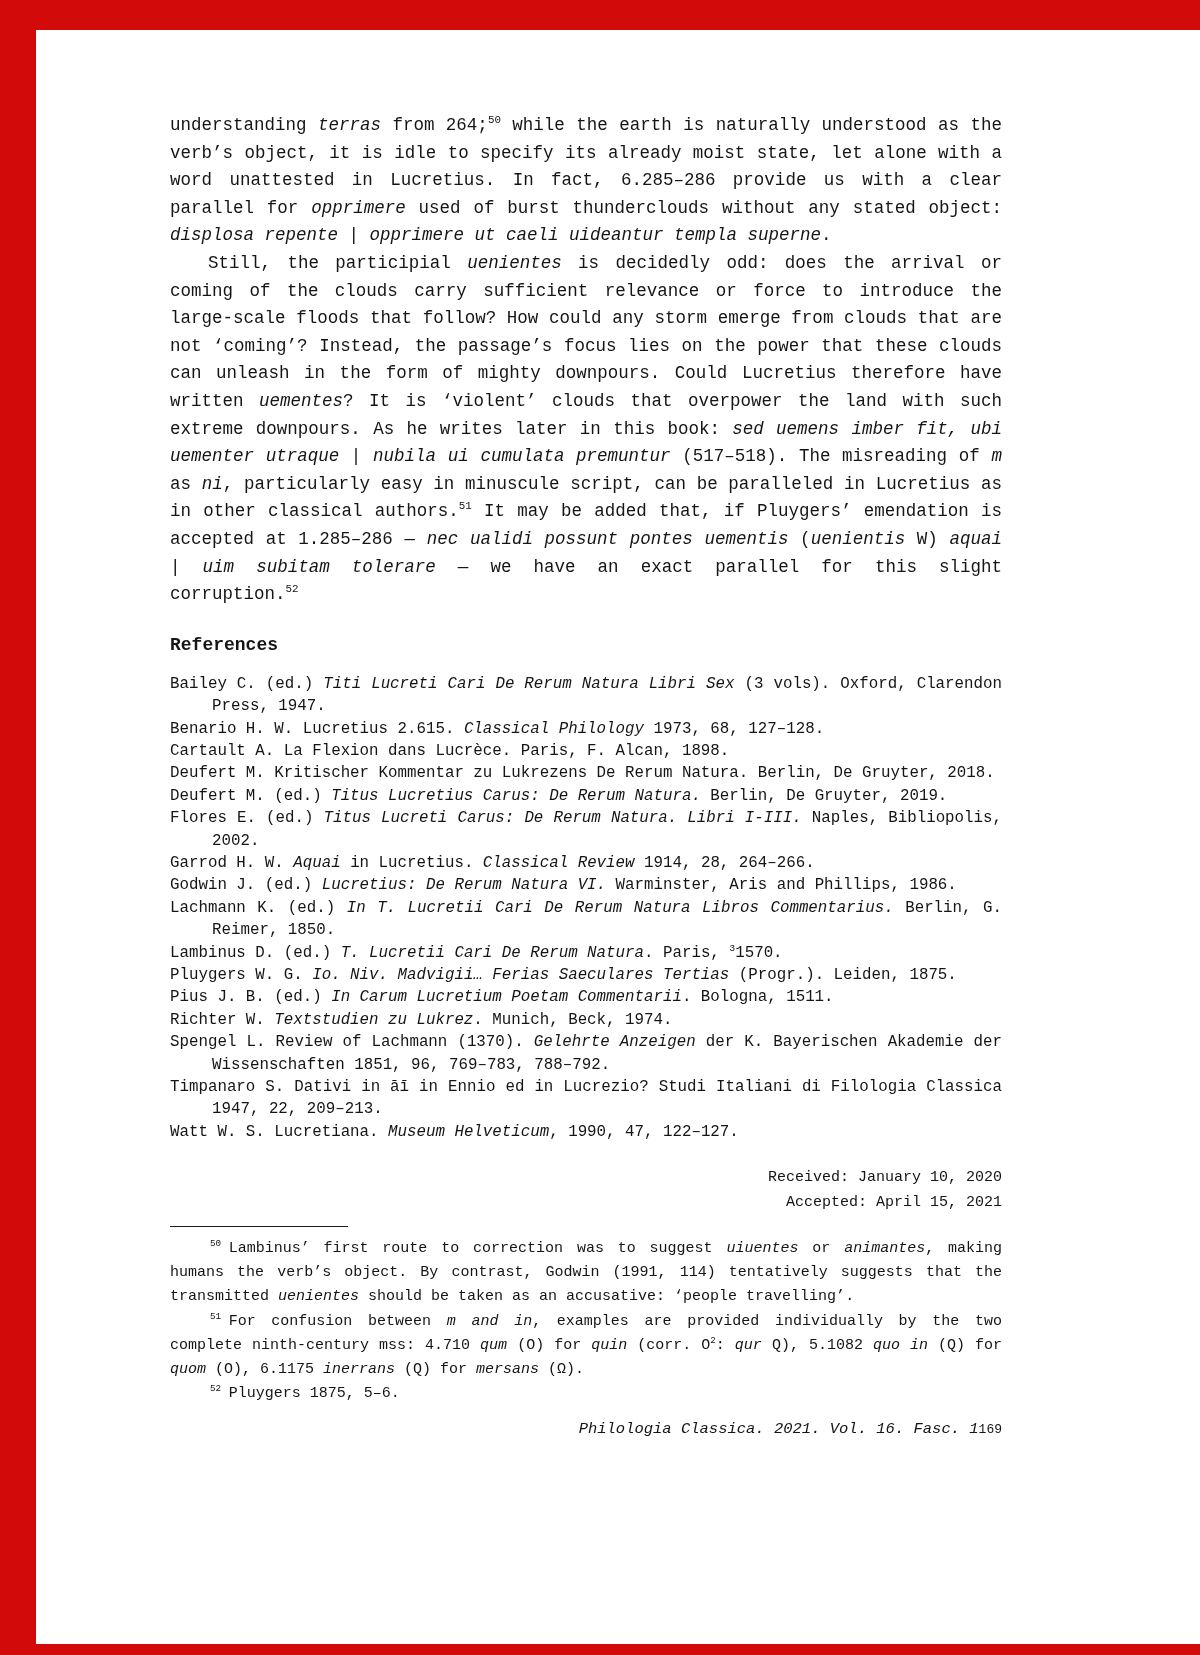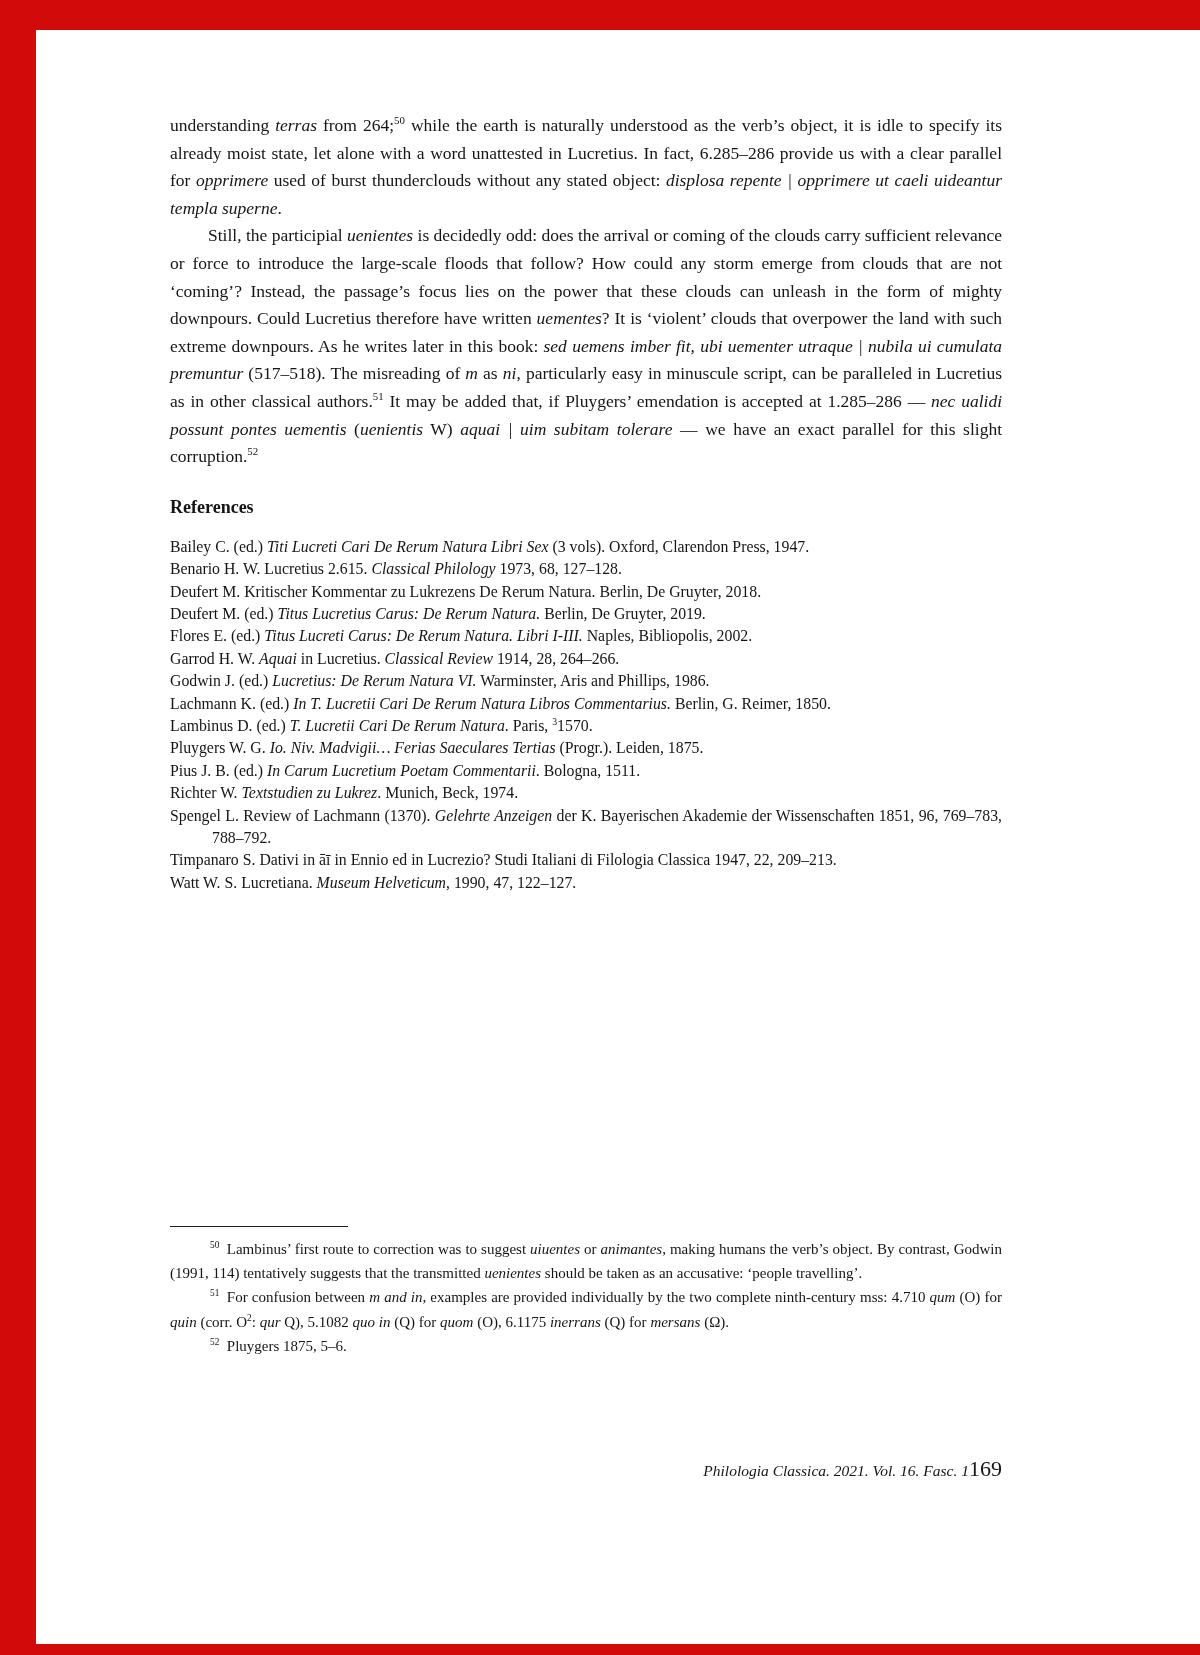--- a/index.html
+++ b/index.html
@@ -1,20 +1,20 @@
 <!DOCTYPE html>
 <html><head>
 <meta charset="utf-8">
 <style>
   * { margin:0; padding:0; box-sizing:border-box; }
   html,body { background:#ffffff; }
   .page {
     position:relative; width:1200px; height:1655px; margin:0 auto;
     background:#ffffff; overflow:hidden;
-    font-family:Liberation Serif, serif; color:#151515;
+    font-family:Liberation Mono, monospace; color:#151515;
     --accent:#d20a0a;
   }
   .bar-top    { position:absolute; top:0; left:0; width:100%; height:30px; background:var(--accent); }
   .bar-left   { position:absolute; top:0; left:0; width:36px; height:100%; background:var(--accent); }
   .bar-bottom { position:absolute; bottom:0; left:0; width:100%; height:11px; background:var(--accent); }
 
   .content { position:absolute; left:170px; top:112px; width:832px; }
 
   .para { font-size:17.5px; line-height:27.6px; text-align:justify; }
   .para.indent { text-indent:38px; }
@@ -29,21 +29,21 @@
 
   .footnotes { position:absolute; left:170px; top:1226px; width:832px; }
   .fn-rule { width:178px; border-top:1.6px solid #1c1c1c; margin-bottom:10px; }
   .footnotes .fn { font-size:15px; line-height:24.2px; text-indent:40px; text-align:justify; }
 
   .footer {
     position:absolute; left:170px; top:1420px; width:832px;
     display:flex; justify-content:flex-end; align-items:baseline;
   }
   .footer-journal { font-style:italic; font-size:15.5px; }
-  .footer-page { font-size:22px;margin-top:36px; }
+  .footer-page { font-size:13px; }
 
   sup { font-size:0.62em; vertical-align:super; line-height:0; }
   .it { font-style:italic; }
 </style>
 </head>
 <body>
 
 <div class="page" style="--accent: #d20a0a;">
   <div class="bar-top"></div>
   <div class="bar-left"></div>
@@ -51,35 +51,40 @@
 
   <div class="content">
     <p class="para"><span>understanding </span><span class="it">terras</span><span> from 264;</span><sup>50</sup><span> while the earth is naturally understood as the verb’s object, it is idle to specify its already moist state, let alone with a word unattested in Lucretius. In fact, 6.285–286 provide us with a clear parallel for </span><span class="it">opprimere</span><span> used of burst thunderclouds without any stated object: </span><span class="it">displosa repente | opprimere ut caeli uideantur templa superne</span><span>.</span></p>
     <p class="para indent"><span>Still, the participial </span><span class="it">uenientes</span><span> is decidedly odd: does the arrival or coming of the clouds carry sufficient relevance or force to introduce the large-scale floods that follow? How could any storm emerge from clouds that are not ‘coming’? Instead, the passage’s focus lies on the power that these clouds can unleash in the form of mighty downpours. Could Lucretius therefore have written </span><span class="it">uementes</span><span>? It is ‘violent’ clouds that overpower the land with such extreme downpours. As he writes later in this book: </span><span class="it">sed uemens imber fit, ubi uementer utraque | nubila ui cumulata premuntur</span><span> (517–518). The misreading of </span><span class="it">m</span><span> as </span><span class="it">ni</span><span>, particularly easy in minuscule script, can be paralleled in Lucretius as in other classical authors.</span><sup>51</sup><span> It may be added that, if Pluygers’ emendation is accepted at 1.285–286 — </span><span class="it">nec ualidi possunt pontes uementis</span><span> (</span><span class="it">uenientis</span><span> W) </span><span class="it">aquai | uim subitam tolerare</span><span> — we have an exact parallel for this slight corruption.</span><sup>52</sup></p>
 
     <h2 class="refs-heading">References</h2>
 
     <div class="refs-list">
         <p class="ref"><span>Bailey C. (ed.) </span><span class="it">Titi Lucreti Cari De Rerum Natura Libri Sex</span><span> (3 vols). Oxford, Clarendon Press, 1947.</span></p>
         <p class="ref"><span>Benario H. W. Lucretius 2.615. </span><span class="it">Classical Philology</span><span> 1973, 68, 127–128.</span></p>
+        <p class="ref"><span>Cartault A. La Flexion dans Lucrèce. Paris, F. Alcan, 1898.</span></p>
         <p class="ref"><span>Deufert M. Kritischer Kommentar zu Lukrezens De Rerum Natura. Berlin, De Gruyter, 2018.</span></p>
         <p class="ref"><span>Deufert M. (ed.) </span><span class="it">Titus Lucretius Carus: De Rerum Natura.</span><span> Berlin, De Gruyter, 2019.</span></p>
         <p class="ref"><span>Flores E. (ed.) </span><span class="it">Titus Lucreti Carus: De Rerum Natura. Libri I-III.</span><span> Naples, Bibliopolis, 2002.</span></p>
         <p class="ref"><span>Garrod H. W. </span><span class="it">Aquai</span><span> in Lucretius. </span><span class="it">Classical Review</span><span> 1914, 28, 264–266.</span></p>
         <p class="ref"><span>Godwin J. (ed.) </span><span class="it">Lucretius: De Rerum Natura VI.</span><span> Warminster, Aris and Phillips, 1986.</span></p>
         <p class="ref"><span>Lachmann K. (ed.) </span><span class="it">In T. Lucretii Cari De Rerum Natura Libros Commentarius.</span><span> Berlin, G. Reimer, 1850.</span></p>
         <p class="ref"><span>Lambinus D. (ed.) </span><span class="it">T. Lucretii Cari De Rerum Natura</span><span>. Paris, </span><sup>3</sup><span>1570.</span></p>
         <p class="ref"><span>Pluygers W. G. </span><span class="it">Io. Niv. Madvigii… Ferias Saeculares Tertias</span><span> (Progr.). Leiden, 1875.</span></p>
         <p class="ref"><span>Pius J. B. (ed.) </span><span class="it">In Carum Lucretium Poetam Commentarii</span><span>. Bologna, 1511.</span></p>
         <p class="ref"><span>Richter W. </span><span class="it">Textstudien zu Lukrez</span><span>. Munich, Beck, 1974.</span></p>
         <p class="ref"><span>Spengel L. Review of Lachmann (1370). </span><span class="it">Gelehrte Anzeigen</span><span> der K. Bayerischen Akademie der Wissenschaften 1851, 96, 769–783, 788–792.</span></p>
         <p class="ref"><span>Timpanaro S. Dativi in āī in Ennio ed in Lucrezio? Studi Italiani di Filologia Classica 1947, 22, 209–213.</span></p>
         <p class="ref"><span>Watt W. S. Lucretiana. </span><span class="it">Museum Helveticum</span><span>, 1990, 47, 122–127.</span></p>
       </div>
 
+    <div class="dates">
+      <p>Received: January 10, 2020</p>
+      <p>Accepted: April 15, 2021</p>
+    </div>
   </div>
 
   <div class="footnotes">
     <div class="fn-rule"></div>
     <div>
         <p class="fn"><sup>50</sup><span> Lambinus’ first route to correction was to suggest </span><span class="it">uiuentes</span><span> or </span><span class="it">animantes</span><span>, making humans the verb’s object. By contrast, Godwin (1991, 114) tentatively suggests that the transmitted </span><span class="it">uenientes</span><span> should be taken as an accusative: ‘people travelling’.</span></p>
         <p class="fn"><sup>51</sup><span> For confusion between </span><span class="it">m and in</span><span>, examples are provided individually by the two complete ninth-century mss: 4.710 </span><span class="it">qum</span><span> (O) for </span><span class="it">quin</span><span> (corr. O</span><sup>2</sup><span>: </span><span class="it">qur</span><span> Q), 5.1082 </span><span class="it">quo in</span><span> (Q) for </span><span class="it">quom</span><span> (O), 6.1175 </span><span class="it">inerrans</span><span> (Q) for </span><span class="it">mersans</span><span> (Ω).</span></p>
         <p class="fn"><sup>52</sup><span> Pluygers 1875, 5–6.</span></p>
       </div>
   </div>

